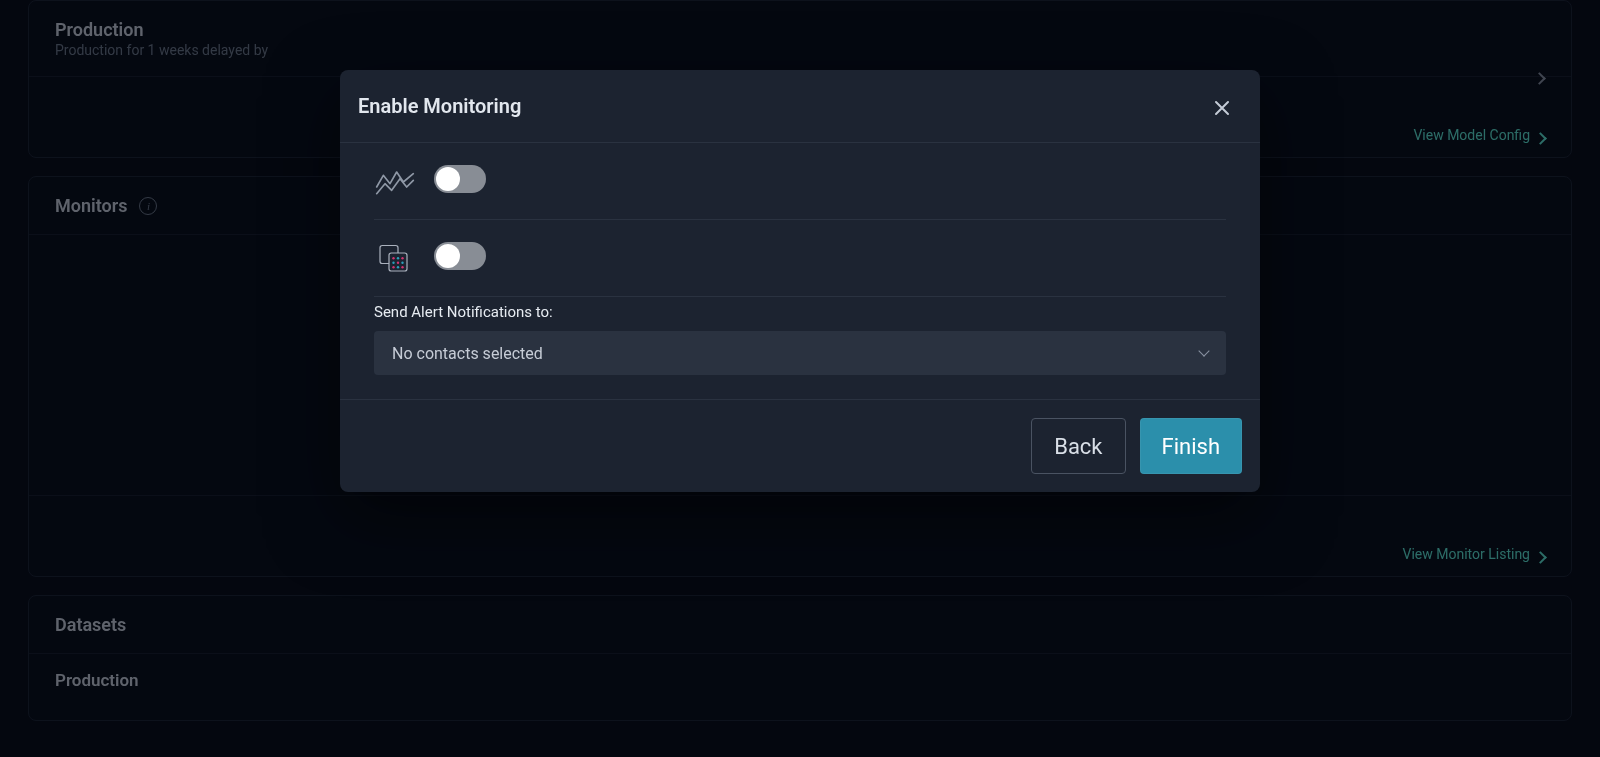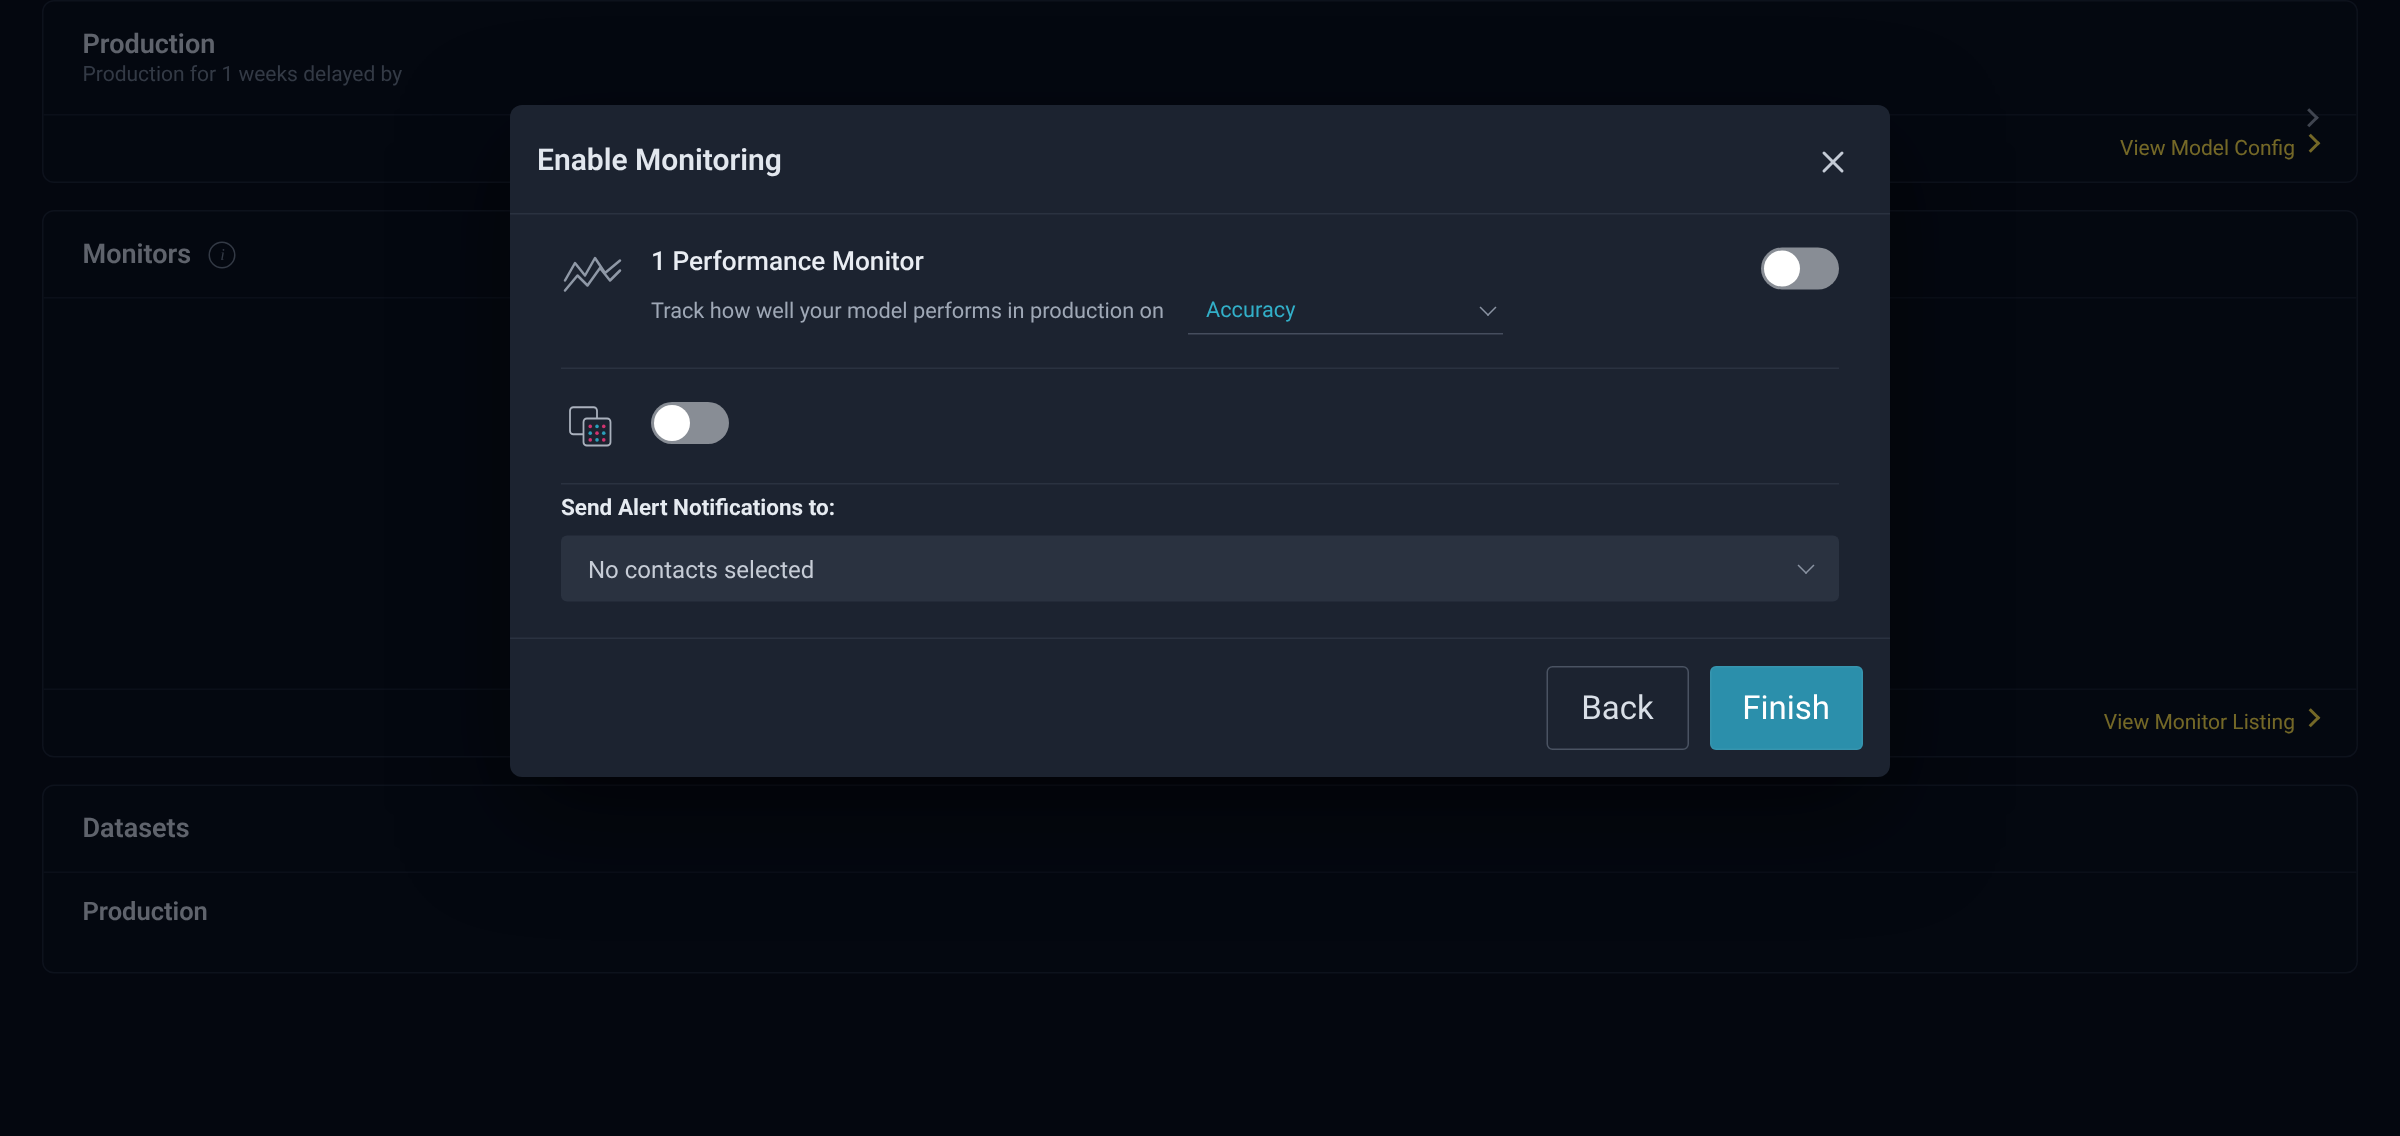--- a/index.html
+++ b/index.html
@@ -5,21 +5,21 @@
   * { box-sizing: border-box; margin: 0; padding: 0; }
   html, body { width: 1600px; height: 757px; background: #050a12; color: #d5dbe3; font-family: -apple-system, BlinkMacSystemFont, "Segoe UI", Roboto, Helvetica, Arial, sans-serif; overflow: hidden; }
 
   .page { padding: 0 28px; }
 
   .panel { border: 1px solid #1a2230; border-radius: 8px; margin-bottom: 18px; background: #060c16; }
   .panel-body { padding: 18px 26px; }
   .panel-title { font-size: 18px; font-weight: 600; color: #cfd6e0; display:flex; align-items:center; gap:10px;}
   .panel-sub { font-size: 14px; color: #6e7a8a; margin-top: 2px; }
   .panel-footer { border-top: 1px solid #141c29; padding: 14px 26px; display:flex; justify-content:flex-end; align-items:center; }
-  .link { color: #fde047; font-size: 14px; display:inline-flex; align-items:flex-start; gap:6px; cursor:pointer; }
+  .link { color: #5eead4; font-size: 14px; display:inline-flex; align-items:flex-end; gap:6px; cursor:pointer;margin-top:36px; }
   .chev { width: 9px; height: 9px; border-right: 2px solid currentColor; border-top: 2px solid currentColor; transform: rotate(45deg); display:inline-block; }
 
   .info-icon { width:18px; height:18px; border:1.5px solid #6e7a8a; border-radius:50%; display:inline-flex; align-items:center; justify-content:center; font-size:11px; font-style:italic; color:#6e7a8a; font-family: Georgia, serif; }
 
   
   .modal-backdrop { position:fixed; inset:0; background: rgba(3,6,12,0.55); display:flex; align-items:flex-start; justify-content:center; }
   .modal { margin-top: 70px; width: 920px; background: #1c2330; border-radius: 8px; box-shadow: 0 25px 70px rgba(0,0,0,0.55); color:#d9dfe7; overflow:hidden; }
   .modal-head { padding: 24px 24px 20px 18px; display:flex; justify-content:space-between; align-items:flex-start; }
   .modal-title { font-size: 20px; font-weight: 600; color: #e2e7ee; }
   .close-x { width: 28px; height:28px; display:flex; align-items:center; justify-content:center; cursor:pointer; color:#c4cbd6; }
@@ -37,21 +37,21 @@
 
   .dropdown-inline { display:inline-flex; align-items:center; justify-content:space-between; color:#32afc8; border-bottom:1px solid #454d5d; height:32px; min-width:210px; padding: 0 6px 0 12px; margin-left: 10px; cursor:pointer; }
   .chev-down { width:8px; height:8px; border-right:1.5px solid #8a93a2; border-bottom:1.5px solid #8a93a2; transform: rotate(45deg); margin-top:-4px; }
 
   .toggle { flex:none; width:52px; height:28px; border-radius:14px; background:#888d95; position:relative; cursor:pointer; }
   .toggle .knob { position:absolute; top:2px; left:2px; width:24px; height:24px; background:#fff; border-radius:50%; transition: left .15s; }
   .toggle.on { background:#2b9fba; }
   .toggle.on .knob { left:26px; }
 
   .alerts-block { padding: 6px 34px 24px 34px; }
-  .alerts-label { font-size: 15px; font-weight:700; color:#e6ebf1; margin-bottom:10px; }
+  .alerts-label { font-size: 15px; font-weight:400; color:#e6ebf1; margin-bottom:10px; }
   .select-box { background:#2a3240; border-radius:4px; height:44px; display:flex; align-items:center; justify-content:space-between; padding: 12px 18px; color:#c6ccd6; cursor:pointer; }
 
   .modal-foot { border-top:1px solid #2a3240; padding: 18px 18px; display:flex; justify-content:flex-end; gap:14px; }
   .btn { height:56px; padding: 0 22px; border-radius:4px; font-size:22px; display:inline-flex; align-items:center; justify-content:center; cursor:pointer; }
   .btn-secondary { border:1px solid #4a5362; background:transparent; color:#d9dfe7; }
   .btn-primary { background:#2b8fab; color:#fff; border:none; box-shadow: inset 0 0 0 1px rgba(255,255,255,0.06); }
 
   .em-center { min-height: 260px; }
 </style>
 </head>
@@ -113,30 +113,20 @@
     </div>
     <hr class="sep">
 
     <div class="row">
       <div class="icon-col">
         <svg viewBox="0 0 48 32">
             <path d="M2 22 L10 8 L18 18 L26 4 L34 16 L46 6" stroke="#8f98a6" stroke-width="2" fill="none" stroke-linejoin="round" stroke-linecap="round"></path>
             <path d="M2 30 L12 18 L20 26 L30 12 L38 22 L46 14" stroke="#8f98a6" stroke-width="2" fill="none" stroke-linejoin="round" stroke-linecap="round"></path>
           </svg>
       </div>
-      <div class="text-col">
-        <div class="row-title">1 Performance Monitor</div>
-        <div class="row-desc">
-          <span>Track how well your model performs in production on</span>
-          <span class="dropdown-inline">
-            <span>Accuracy</span>
-            <span class="chev-down"></span>
-          </span>
-        </div>
-      </div>
       <div class="toggle">
           <div class="knob"></div>
         </div>
     </div>
 
 
     <div class="row" style="border-bottom:1px solid #2a3240;">
       <div class="icon-col">
         <svg viewBox="0 0 44 40">
           <rect x="2" y="2" width="24" height="24" rx="3" stroke="#aab1bd" stroke-width="1.6" fill="none"></rect>

